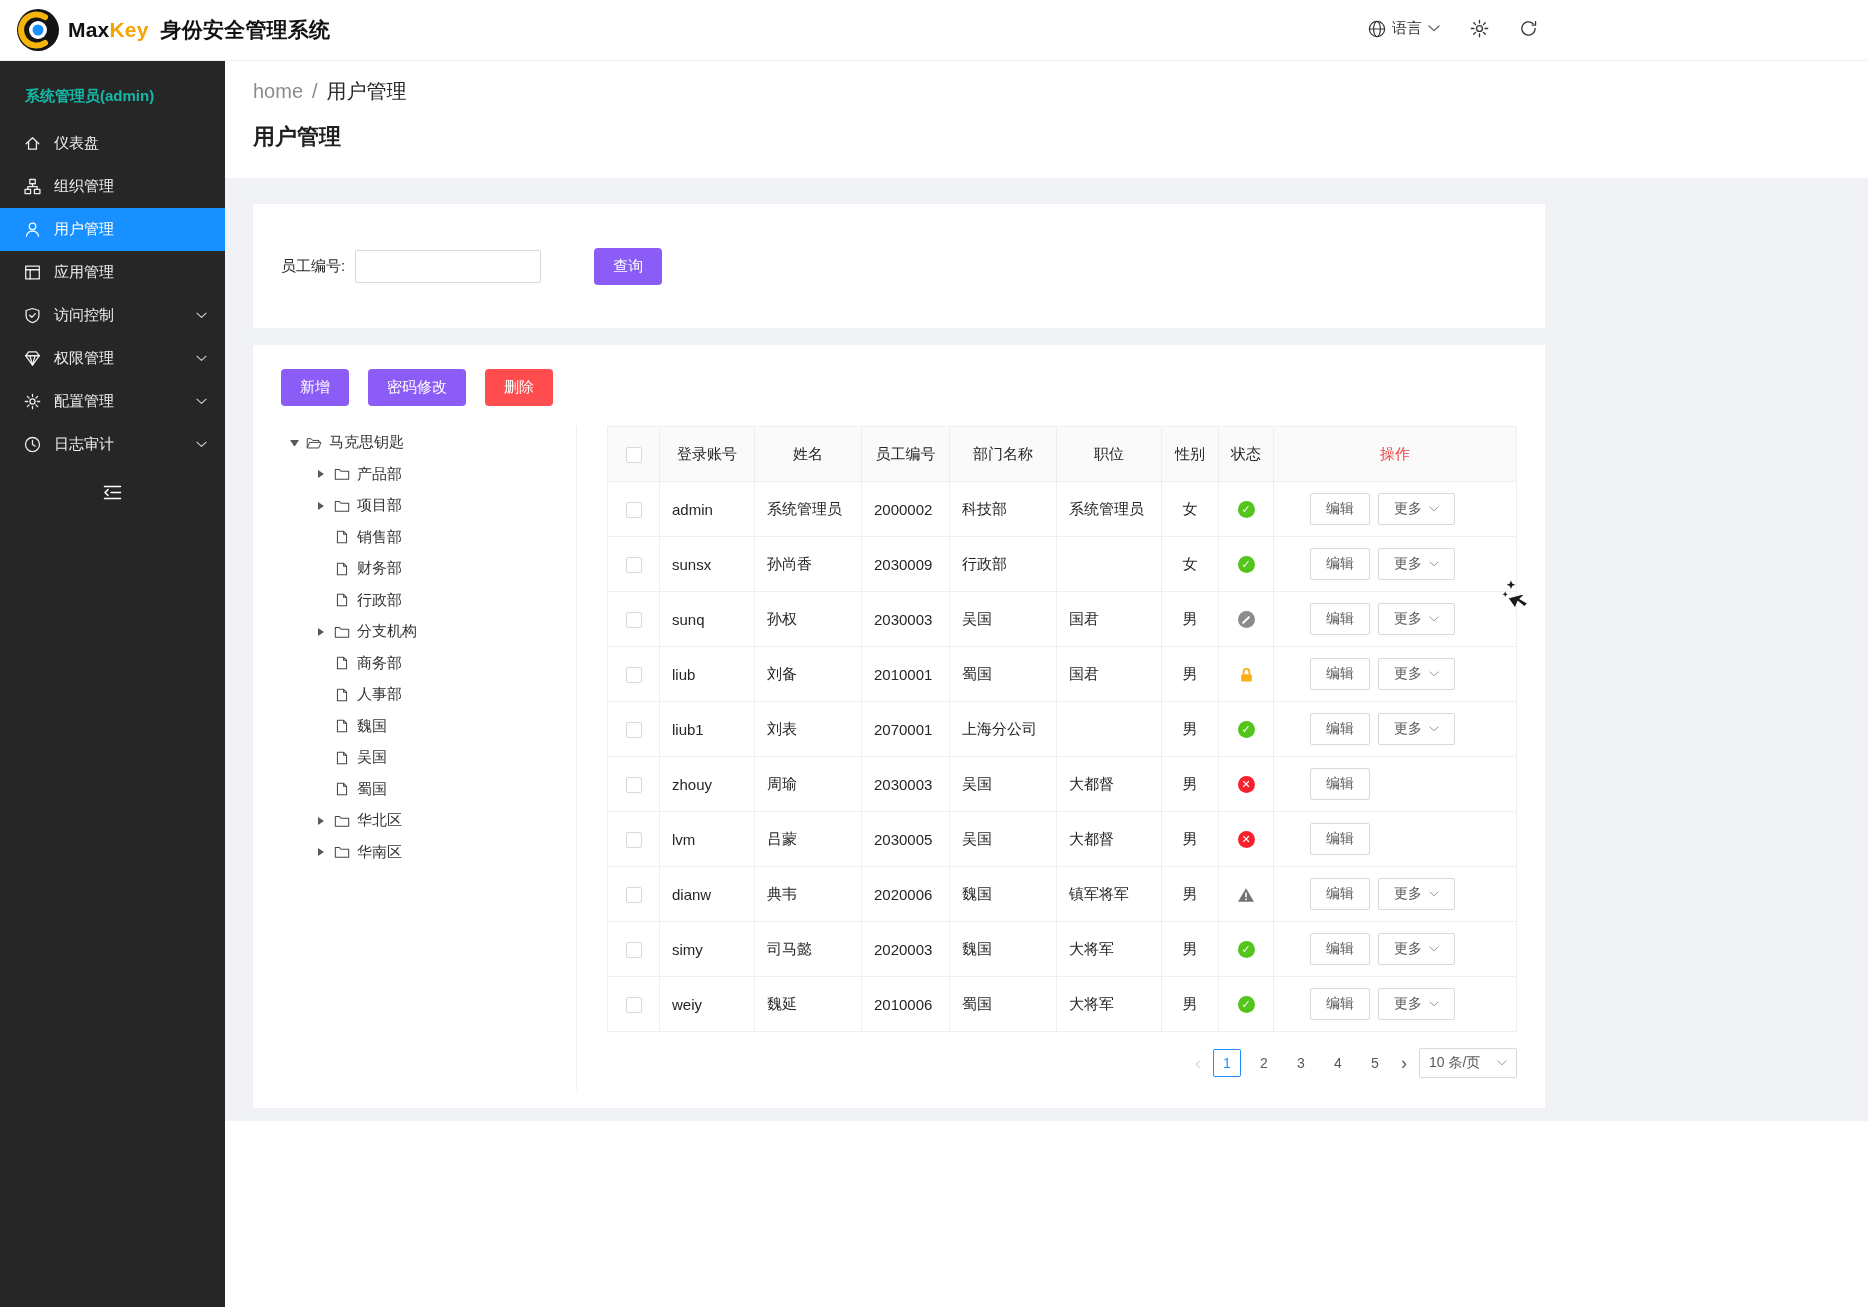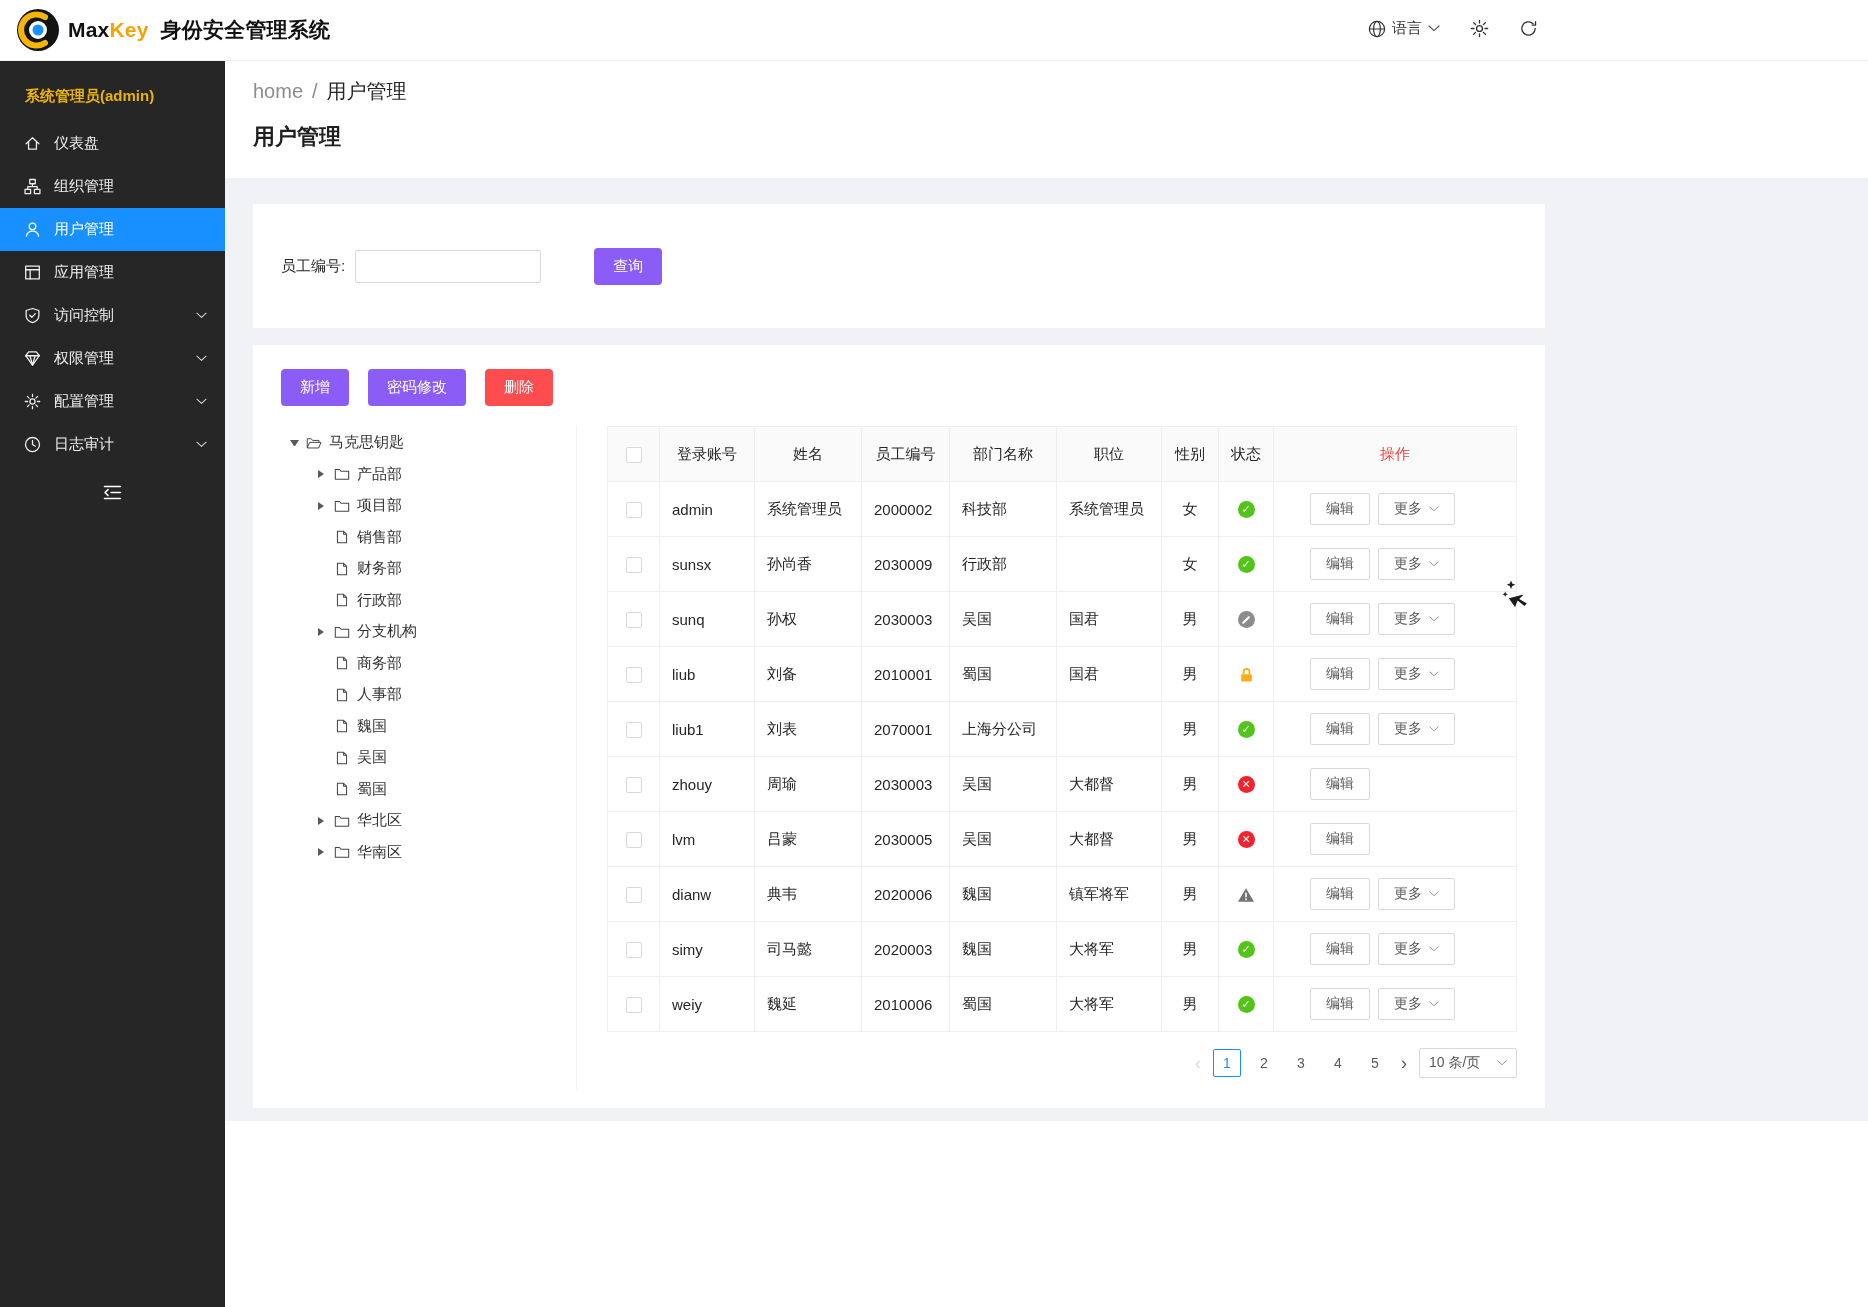--- a/index.html
+++ b/index.html
@@ -14,21 +14,21 @@
   .brand-sub{margin-left:4px}
   .topbar-right{position:absolute;right:330px;top:0;height:57px;display:flex;align-items:center;gap:30px;color:#333}
   .lang{display:flex;align-items:center;gap:6px;font-size:15px;cursor:pointer}
   .icon-btn{display:flex;align-items:center;cursor:pointer}
   .li-icon svg{fill:none;stroke:currentColor;stroke-width:1.2;stroke-linecap:round;stroke-linejoin:round;display:block}
   .glob svg{width:18px;height:18px}
   .chev-md svg{width:12px;height:7px;stroke:#595959}
   .gear svg,.power svg{width:19px;height:19px;stroke-width:1.4}
   
   .sidebar{position:absolute;top:57px;left:0;width:225px;height:1250px;background:#262626;color:rgba(255,255,255,.92)}
-  .sidebar-user{padding:30px 0 16px 25px;font-size:15px;font-weight:700;color:#eab308}
+  .sidebar-user{padding:30px 0 16px 25px;font-size:15px;font-weight:700;color:#14b8a6}
   .side-item{height:43px;display:flex;align-items:center;padding-left:24px;font-size:15px;cursor:pointer;position:relative;color:rgba(255,255,255,.92)}
   .side-item.active{background:#1890ff;color:#fff}
   .side-icon{width:17px;height:17px;margin-right:13px;display:flex}
   .side-icon svg{width:17px;height:17px}
   .side-caret{position:absolute;right:18px}
   .side-caret svg{width:11px;height:7px;stroke:rgba(255,255,255,.8)}
   .sidebar-collapse{display:flex;justify-content:center;margin-top:18px;cursor:pointer}
   .sidebar-collapse svg{width:21px;height:17px;stroke:#fff;fill:none;stroke-width:1.5;stroke-linecap:round;stroke-linejoin:round}
   
   .main{position:absolute;left:225px;top:57px;width:1643px;height:1250px;overflow:hidden}

